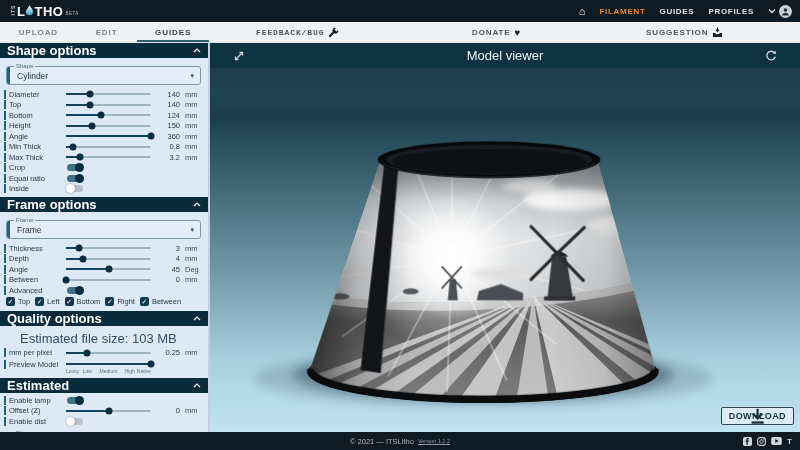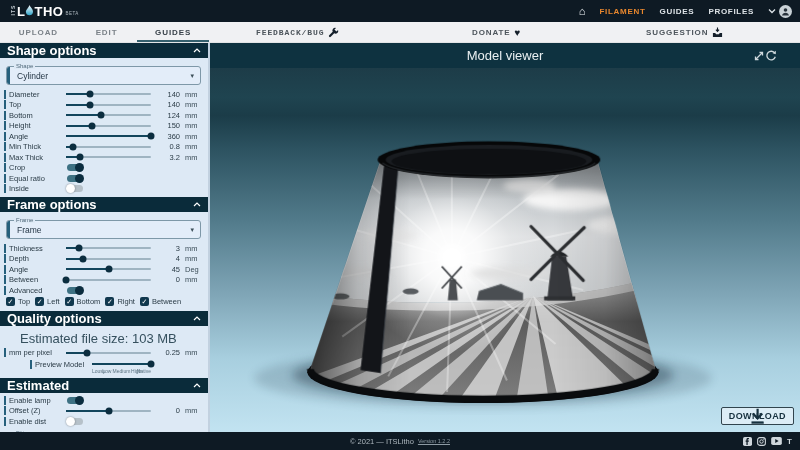--- a/index.html
+++ b/index.html
@@ -62,29 +62,29 @@
     border-radius:2px 0 0 2px; }
   .sel-label { position:absolute; top:-4px; left:7px; font-size:6px; color:#50697a;
     background:#dde9f5; padding:0 2px; }
   .sel-value { font-size:8.5px; color:#1f3140; padding-left:10px; }
   .sel-arrow { margin-left:auto; padding-right:6px; font-size:7px; color:#3c4e59; }
   .cbrow { display:flex; align-items:center; height:12px; font-size:7.5px; color:#2a3b46; }
   .cb { width:9px; height:9px; border-radius:2px; background:#10384e; color:#fff; font-size:7px;
     display:flex; align-items:center; justify-content:center; margin:0 3px 0 5px; cursor:pointer; }
   .cb:first-child { margin-left:2px; }
   .fsize { font-size:13px; color:#35505e; padding:3px 0 2px 16px; }
-  .tickrow { height:17px; align-items:flex-start; padding-top:2px;margin-left:26px; }
+  .tickrow { height:17px; align-items:flex-start; padding-top:2px; }
   .ticks { position:absolute; top:5px; left:0; right:0; font-size:5px; color:#5b7382; height:8px; }
   .tick { position:absolute; transform:translateX(-50%); white-space:nowrap; }
   .tick.t0 { left:0; transform:none; } .tick.t1 { left:25%; } .tick.t2 { left:50%; }
   .tick.t3 { left:75%; } .tick.t4 { left:100%; transform:translateX(-100%); }
 
   
   .viewer-header { height:25px; background:#0e3240; display:flex; align-items:center;
-    justify-content:flex-end; padding:0 23px; position:relative; }
+    justify-content:space-between; padding:0 23px; position:relative; }
   .viewer-title { position:absolute; left:50%; transform:translateX(-50%);
     color:#e9eff1; font-size:13px; }
   .scene { position:absolute; top:25px; left:0; right:0; bottom:0;
     background:linear-gradient(180deg,#1d3c48 0%,#1f4450 8%,#1b3c48 13%,#2c5260 22%,
       #527b8b 42%,#7fa5b6 62%,#a8cfdf 80%,#c2e3f1 100%); }
   .scene svg { position:absolute; inset:0; width:100%; height:100%; }
   .dl { position:absolute; right:6px; bottom:7px; display:flex; align-items:center; gap:5px;
     background:rgba(223,238,246,.93); border:1px solid #31444e; border-radius:2px;
     padding:3px 7px; font-size:9px; font-weight:bold; color:#16303e; letter-spacing:.4px; cursor:pointer; }
 

